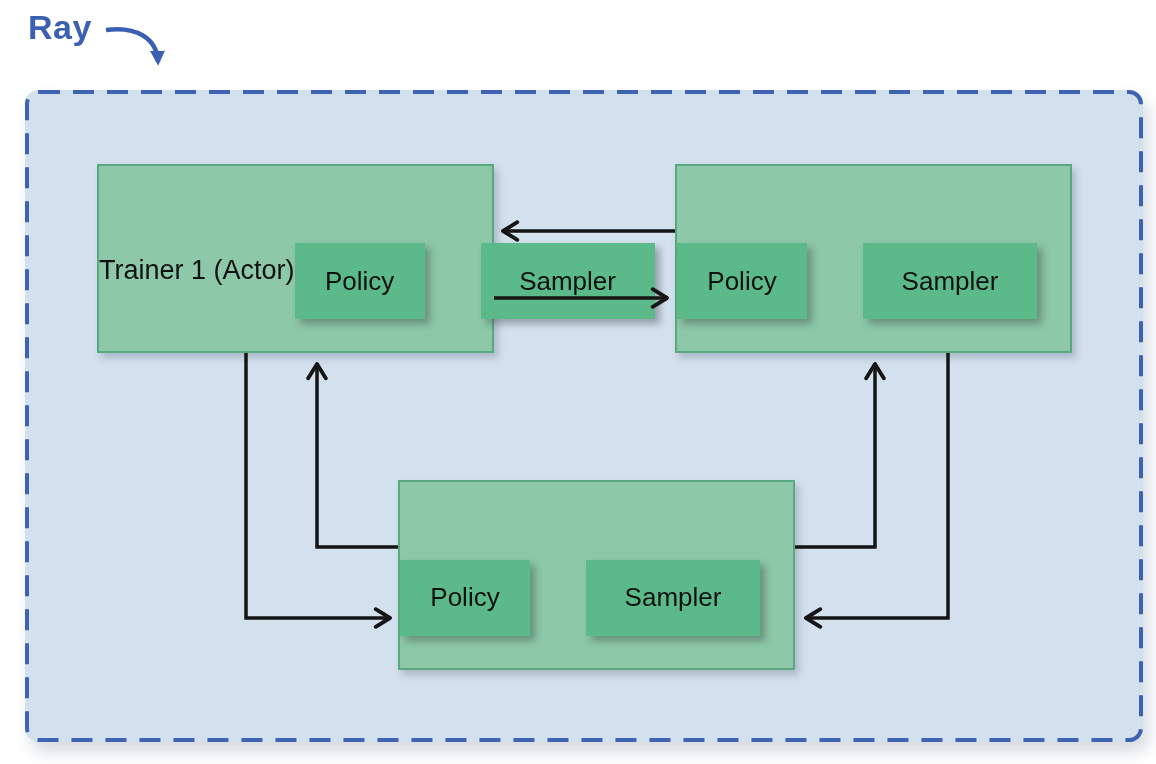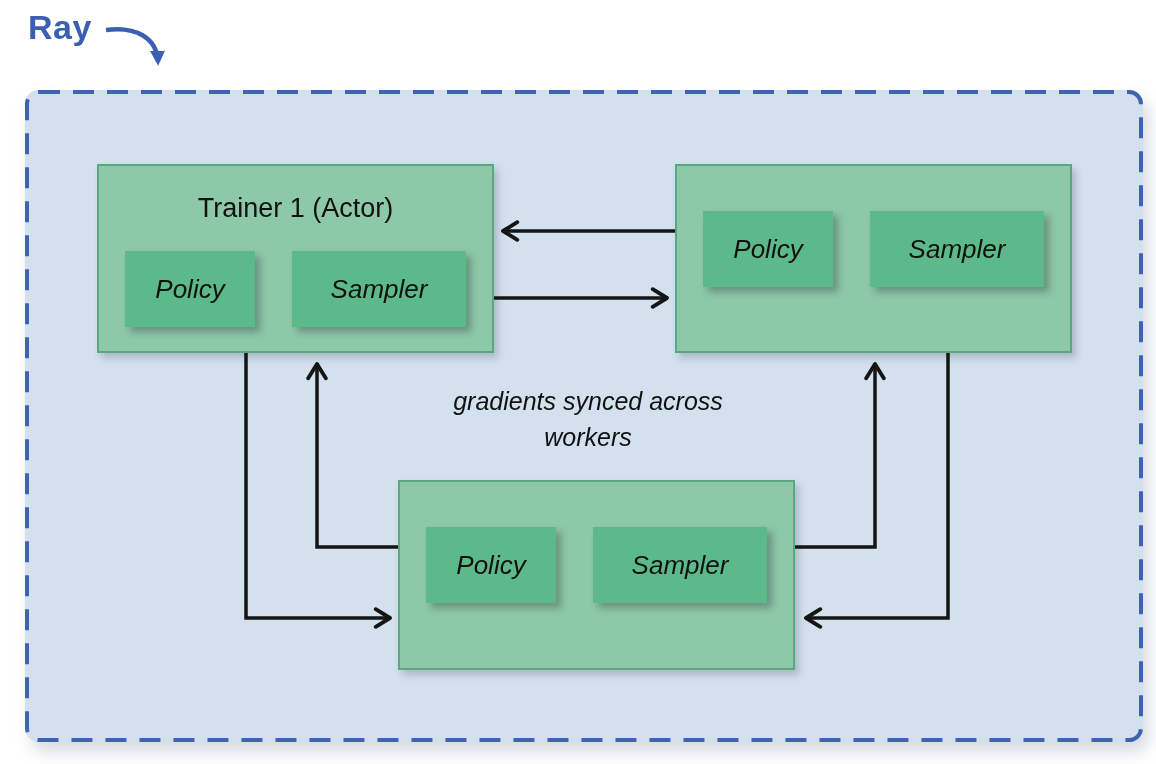--- a/index.html
+++ b/index.html
@@ -46,42 +46,42 @@
     box-shadow: 6px 10px 16px rgba(140, 152, 170, 0.35);
     z-index: 1;
   }
 
   .trainer {
     position: absolute;
     background: var(--trainer-fill);
     border: 2px solid var(--trainer-border);
     box-shadow: 4px 5px 7px rgba(70, 85, 95, 0.28);
     display: flex;
-    flex-direction: column;
+    flex-direction: row;
     align-items: center;
     padding-top: 22px;
     z-index: 2;
   }
   .trainer--1 { left: 97px;  top: 164px; width: 397px; height: 189px; }
   .trainer--2 { left: 675px; top: 164px; width: 397px; height: 189px; }
   .trainer--n { left: 398px; top: 480px; width: 397px; height: 190px; }
 
   .trainer-title {
     font-size: 27px;
     font-weight: 500;
     color: var(--text-color);
     line-height: 40px;
     white-space: pre;
   }
   .trainer--n .trainer-name { font-style: italic; }
 
   .components {
     display: flex;
+    gap: 19px;
     margin-top: 23px;
-    font-style: italic;
   }
   .component {
     height: 76px;
     display: flex;
     align-items: center;
     justify-content: center;
     background: var(--component-fill);
     box-shadow: 5px 5px 7px rgba(50, 60, 60, 0.38);
     font-size: 26px;
     font-weight: 500;
@@ -152,24 +152,20 @@
     </div>
   </div>
 
   <div class="trainer trainer--n">
     <div class="components">
       <div class="component component--policy">Policy</div>
       <div class="component component--sampler">Sampler</div>
     </div>
   </div>
 
-  <div class="annotation">
-    <div>gradients synced across</div>
-    <div>workers</div>
-  </div>
 
   <svg class="overlay" width="1156" height="764" viewBox="0 0 1156 764">
     <defs>
       <marker id="chevron" viewBox="0 0 20 20" refX="16" refY="10" markerWidth="22" markerHeight="22" markerUnits="userSpaceOnUse" orient="auto">
         <polyline points="3,2 16,10 3,18" fill="none" stroke="#151515" stroke-width="3.5" stroke-linecap="round" stroke-linejoin="round"></polyline>
       </marker>
       <marker id="ray-head" viewBox="0 0 12 12" refX="9" refY="6" markerWidth="15" markerHeight="15" markerUnits="userSpaceOnUse" orient="auto">
         <path d="M 0 0 L 12 6 L 0 12 Z" fill="#3b60b3"></path>
       </marker>
     </defs>

